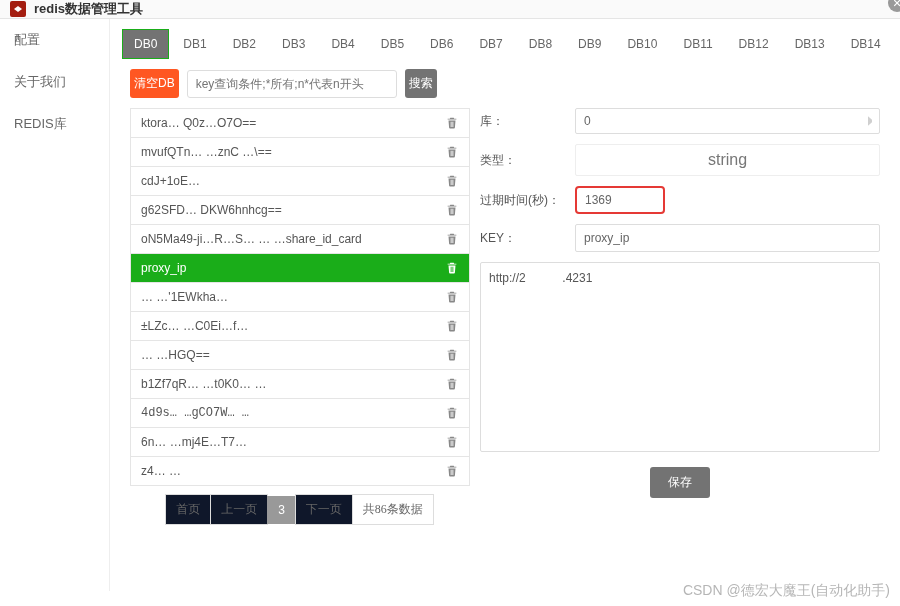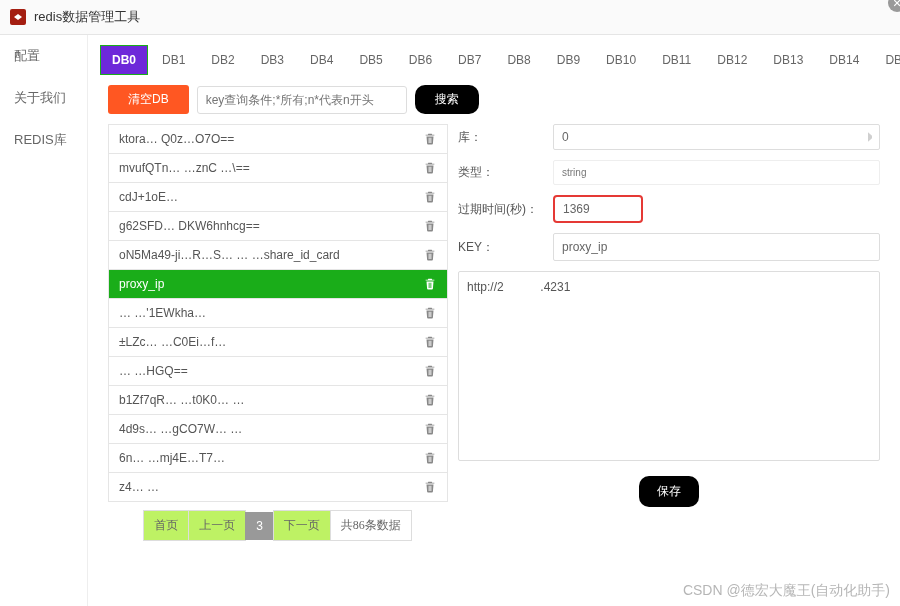--- a/index.html
+++ b/index.html
@@ -1,53 +1,53 @@
 <!DOCTYPE html>
 <html><head>
 <meta charset="utf-8">
 <style>
 * { box-sizing: border-box; margin: 0; padding: 0; }
 body { font-family: -apple-system, "Helvetica Neue", Arial, sans-serif; font-size: 13px; color: #333; background: #fff; width: 900px; height: 606px; overflow: hidden; position: relative; }
-.titlebar { display: flex; align-items: center; padding: 8px 10px; border-bottom: 1px solid #e5e5e5; background: #fafafa; }
+.titlebar { display: flex; align-items: center; padding: 0 10px; border-bottom: 1px solid #e5e5e5; background: #fafafa; font-weight: bold; }
 .titlebar .logo { width: 16px; height: 16px; background: #a41e11; border-radius: 2px; margin-right: 8px; display: flex; align-items: center; justify-content: center; }
 .titlebar .logo::after { content: ""; width: 8px; height: 6px; background: #fff; clip-path: polygon(50% 0, 100% 50%, 50% 100%, 0 50%); }
 .titlebar .title { font-size: 13px; color: #333; }
 .close-circle { position: absolute; top: -6px; right: -6px; width: 18px; height: 18px; border-radius: 50%; background: #999; display: flex; align-items: center; justify-content: center; color: #fff; font-size: 11px; }
 .main { display: flex; height: calc(100% - 34px); }
-.sidebar { width: 88px; border-right: 1px solid #eee; }
+.sidebar { width: 110px; border-right: 1px solid #eee; }
 .sidebar .item { padding: 12px 14px; color: #666; cursor: pointer; }
 .content { flex: 1; padding: 0; overflow: hidden; }
 .tabs { display: flex; padding: 10px 12px 0; gap: 2px; flex-wrap: nowrap; }
 .tab { padding: 7px 11px; font-size: 12px; color: #666; cursor: pointer; border: 1px solid transparent; }
-.tab.active { background: #6d28d9; color: #fff; border-color: #1aad19; font-weight: bold; }
+.tab.active { background: #737373; color: #fff; border-color: #1aad19; }
 .toolbar { display: flex; align-items: center; gap: 8px; padding: 10px 0 10px 20px; }
-.btn { padding: 6px 20px; border-radius: 3px; border: none; font-size: 12px; cursor: pointer; color: #fff; }
+.btn { padding: 6px 4px; border-radius: 3px; border: none; font-size: 12px; cursor: pointer; color: #fff; }
 .btn-orange { background: #ff5722; }
-.btn-green { background: #000000; border-radius: 10px; }
+.btn-green { background: #737373; }
 .search-input { flex: 0 0 210px; padding: 6px 8px; border: 1px solid #ddd; border-radius: 3px; font-size: 12px; color: #999; }
 .workarea { display: flex; padding: 0 20px 10px; gap: 10px; }
 .keylist-wrap { width: 340px; }
 .keylist { border: 1px solid #e5e5e5; border-bottom: none; }
 .krow { display: flex; align-items: center; justify-content: space-between; padding: 7px 10px; border-bottom: 1px solid #e5e5e5; font-size: 12px; color: #555; cursor: pointer; }
 .krow.selected { background: #1aad19; color: #fff; }
 .krow .del { width: 14px; height: 14px; flex-shrink: 0; }
 .krow .del svg { display: block; }
 .pager { display: flex; justify-content: center; align-items: center; margin-top: 8px; gap: 0; }
-.pager .pbtn { padding: 6px 10px; border: 1px solid #ddd; font-size: 12px; color: #666; background: #bef264; cursor: pointer; margin-left: -1px; }
+.pager .pbtn { padding: 6px 10px; border: 1px solid #ddd; font-size: 12px; color: #666; background: #0f172a; cursor: pointer; margin-left: -1px; }
 .pager .pbtn.current { background: #999; color: #fff; border-color: #999; }
 .pager .ptext { padding: 6px 10px; font-size: 12px; color: #666; border: 1px solid #ddd; margin-left: -1px; font-family: Liberation Serif, serif; }
 .detail { flex: 1; }
 .drow { display: flex; align-items: center; margin-bottom: 10px; }
 .dlabel { width: 95px; font-size: 12px; color: #555; }
 .dval { flex: 1; }
 .dinput { width: 100%; padding: 6px 8px; border: 1px solid #ddd; border-radius: 2px; font-size: 12px; color: #666; background: #fff; }
 .dselect { width: 100%; padding: 5px 8px; border: 1px solid #ddd; border-radius: 2px; font-size: 12px; color: #666; background: #fff; appearance: none; position: relative; }
 .select-wrap { position: relative; }
 .select-wrap::after { content: ""; position: absolute; right: 8px; top: 50%; transform: translateY(-50%); width: 8px; height: 12px; background: linear-gradient(#888,#888); clip-path: polygon(0 40%, 50% 10%, 100% 40%, 100% 60%, 50% 90%, 0 60%, 50% 90%, 50% 10%); opacity: 0.4; }
-.readonly { border: 1px solid #eee; padding: 6px 8px; font-size: 10px; color: #777; border-radius: 2px; }
+.readonly { border: 1px solid #eee; padding: 6px 8px; font-size: 16px; color: #777; border-radius: 2px; text-align: center; }
 .ttl-box { border: 2px solid #e53935; border-radius: 4px; padding: 5px 8px; font-size: 12px; color: #666; }
 .textarea { width: 100%; height: 190px; border: 1px solid #ddd; border-radius: 2px; padding: 8px; font-size: 12px; color: #555; resize: none; font-family: inherit; }
 .save-row { text-align: center; margin-top: 12px; }
 .watermark { position: absolute; bottom: 6px; right: 10px; font-size: 14px; color: rgba(120,120,120,0.55); pointer-events: none; }
 </style>
 </head>
 <body>
 
 <div class="titlebar">
   <span class="logo"></span>
@@ -165,21 +165,21 @@
             </div>
             <div class="krow">
               <span style="overflow: hidden; text-overflow: ellipsis; white-space: nowrap; filter: blur(0.2px);">b1Zf7qR…        …t0K0…  …</span>
               <span class="del">
                 <svg viewBox="0 0 16 16" width="14" height="14">
                   <path fill="#888" d="M6 2h4l.5 1H13v1H3V3h2.5L6 2zm-2 3h8l-.7 8.5c-.05.5-.5.9-1 .9H5.7c-.5 0-.95-.4-1-.9L4 5zm2.5 1.5v6h1v-6h-1zm2 0v6h1v-6h-1z"></path>
                 </svg>
               </span>
             </div>
             <div class="krow">
-              <span style="overflow: hidden; text-overflow: ellipsis; white-space: nowrap; filter: blur(0.2px);">4d9s…        …gCO7W…  …</span>
+              <span style="overflow: hidden; text-overflow: ellipsis; white-space: nowrap; filter: blur(0.2px); font-family: Liberation Mono, monospace;">4d9s…        …gCO7W…  …</span>
               <span class="del">
                 <svg viewBox="0 0 16 16" width="14" height="14">
                   <path fill="#888" d="M6 2h4l.5 1H13v1H3V3h2.5L6 2zm-2 3h8l-.7 8.5c-.05.5-.5.9-1 .9H5.7c-.5 0-.95-.4-1-.9L4 5zm2.5 1.5v6h1v-6h-1zm2 0v6h1v-6h-1z"></path>
                 </svg>
               </span>
             </div>
             <div class="krow">
               <span style="overflow: hidden; text-overflow: ellipsis; white-space: nowrap; filter: blur(0.2px);">6n…   …mj4E…T7…</span>
               <span class="del">
                 <svg viewBox="0 0 16 16" width="14" height="14">

